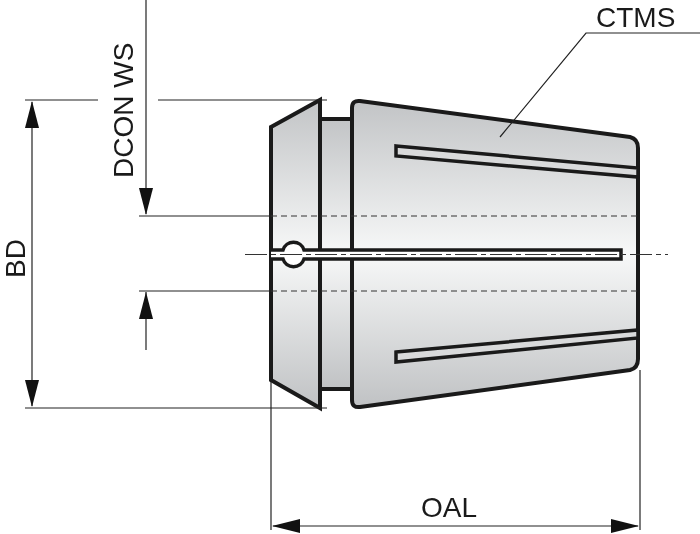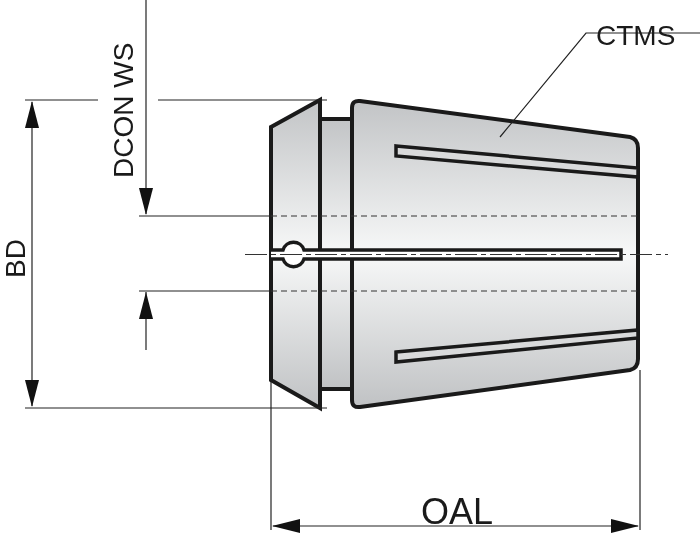--- a/index.html
+++ b/index.html
@@ -77,16 +77,16 @@
     <line x1="273" y1="526" x2="638" y2="526" stroke="#222" stroke-width="1.2"></line>
     <polygon points="272,526 300,519 300,533" fill="#111"></polygon>
     <polygon points="639,526 611,519 611,533" fill="#111"></polygon>
   </g>
 
   <g stroke="#222" stroke-width="1.2" fill="none">
     <polyline points="500,137 586,33 700,33"></polyline>
   </g>
 </svg>
 
-<div class="lbl" style="left:596px; top:4px; font-size:28px;margin-top:18px;">CTMS</div>
+<div class="lbl" style="left:596px; top:4px; font-size:28px;">CTMS</div>
 <div class="lbl vert" style="left:110px; top:178px; font-size:28px;">DCON WS</div>
 <div class="lbl vert" style="left:2px; top:278px; font-size:28px;">BD</div>
-<div class="lbl" style="left:421px; top:494px; font-size:36px;">OAL</div>
+<div class="lbl" style="left:421px; top:494px; font-size:28px;">OAL</div>
 
 </body></html>

